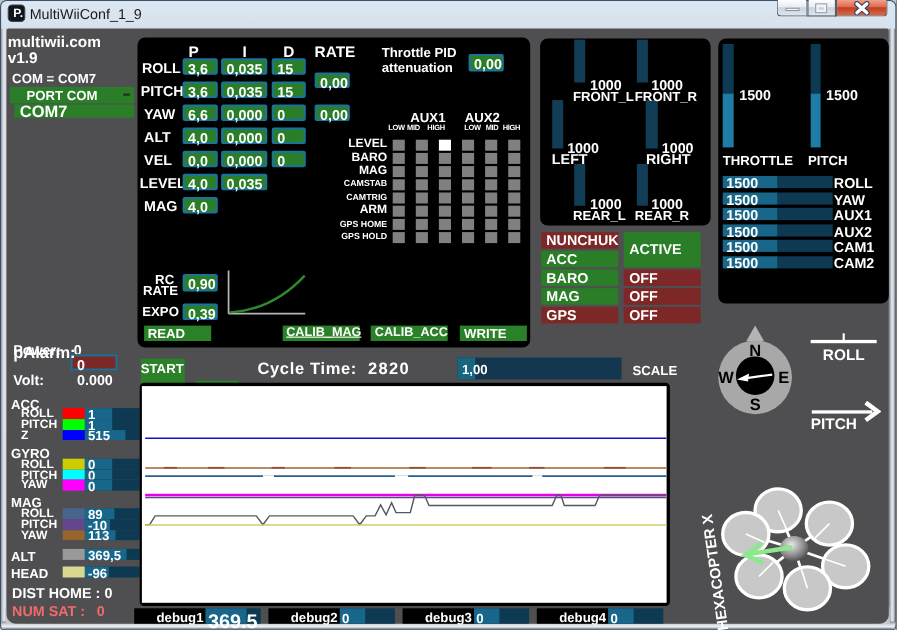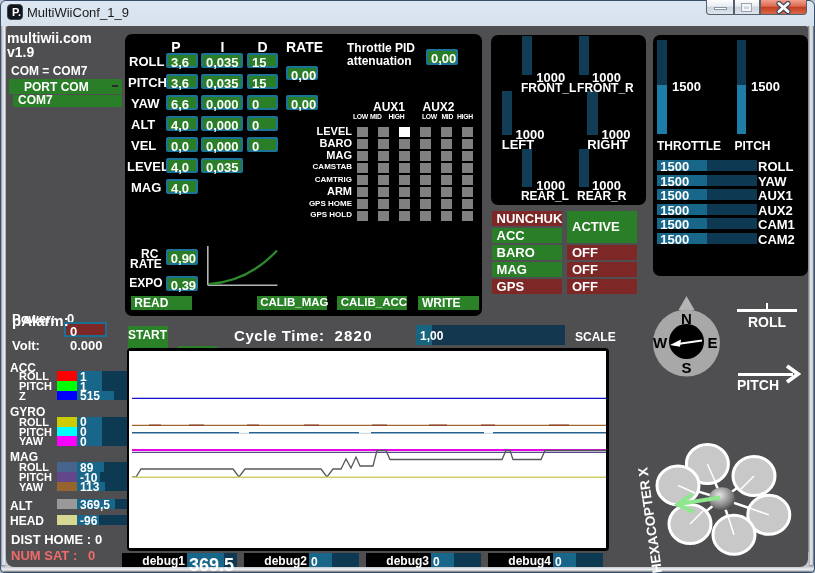--- a/index.html
+++ b/index.html
@@ -62,21 +62,21 @@
     </g>
 </svg>
 
 <div class="abs t" style="left:7px;top:30px;font-size:14px;">multiwii.com</div>
 <div class="abs t" style="left:7px;top:44px;font-size:14px;">v1.9</div>
 <div class="abs t" style="left:11px;top:64px;font-size:12px;">COM = COM7</div>
 <div class="abs" style="left:9px;top:79px;width:113px;height:15px;background:#2a7e27;"></div>
 <div class="abs t" style="left:14px;top:80px;font-size:12px;padding-left:10px;">PORT COM</div>
 <div class="abs" style="left:112px;top:85px;width:6px;height:2px;background:#2a2a2a;"></div>
 <div class="abs" style="left:13px;top:95px;width:109px;height:12px;background:#2a7e27;"></div>
-<div class="abs t" style="left:18px;top:93px;font-size:12px;">COM7</div>
+<div class="abs t" style="left:18px;top:93px;font-size:15px;">COM7</div>
 
 <div class="abs panel" style="left:125px;top:34px;width:357px;height:282px;"></div>
 <div class="abs t" style="left:160px;top:39px;width:32px;font-size:14px;text-align:center;">P</div>
 <div class="abs t" style="left:202px;top:39px;width:41px;font-size:14px;text-align:center;">I</div>
 <div class="abs t" style="left:247px;top:39px;width:31px;font-size:14px;text-align:center;">D</div>
 <div class="abs t" style="left:286px;top:39px;width:32px;font-size:14px;text-align:center;">RATE</div>
 
 <div class="abs t" style="left:129px;top:53.5px;font-size:13px;">ROLL</div>
 <div class="abs vbox" style="left:166px;top:53.0px;width:31.5px;height:14.5px;">3,6</div>
 <div class="abs vbox" style="left:201px;top:53.0px;width:41.5px;height:14.5px;">0,035</div>
@@ -178,21 +178,21 @@
 <div class="abs vbox" style="left:165.8px;top:248.6px;width:32.4px;height:16px;">0,90</div>
 <div class="abs t" style="left:129.3px;top:275.5px;font-size:12px;">EXPO</div>
 <div class="abs vbox" style="left:165.8px;top:275.8px;width:32.4px;height:15.2px;">0,39</div>
 <svg class="abs" style="left:206px;top:245px;" width="74" height="43" viewBox="0 0 74 43">
   <line x1="1.8" y1="1" x2="1.8" y2="40.2" stroke="#b4b4b4" stroke-width="1.6"></line>
   <line x1="1.8" y1="40.2" x2="71.5" y2="40.2" stroke="#b4b4b4" stroke-width="1.6"></line>
   <path d="M 3 39 Q 42 36.5 71 5.5" fill="none" stroke="#2d8a2d" stroke-width="2.2"></path>
 </svg>
 
 <div class="abs gbtn" style="left:131.3px;top:295.7px;width:61px;height:14.8px;font-size:12px;padding-left:3px;">READ</div>
-<div class="abs gbtn" style="left:257.2px;top:295.7px;width:69.7px;height:14.8px;font-size:11.5px;padding-left:3px;">CALIB_MAG</div>
+<div class="abs gbtn" style="left:257.2px;top:295.7px;width:69.7px;height:14.8px;font-size:11.5px;padding-left:3px;text-decoration:underline;">CALIB_MAG</div>
 <div class="abs gbtn" style="left:337.2px;top:295.7px;width:69.6px;height:14.8px;font-size:11.5px;padding-left:3.5px;">CALIB_ACC</div>
 <div class="abs gbtn" style="left:417.9px;top:295.7px;width:61.3px;height:14.8px;font-size:12px;padding-left:4px;">WRITE</div>
 
 <div class="abs panel" style="left:491px;top:35px;width:155px;height:170px;"></div>
 <div class="abs mbar" style="left:521.8px;top:36.1px;"></div>
 <div class="abs mbar" style="left:578.6px;top:36.1px;"></div>
 <div class="abs mbar" style="left:501.7px;top:91.1px;height:44px;"></div>
 <div class="abs mbar" style="left:587px;top:91.3px;height:44px;"></div>
 <div class="abs mbar" style="left:521.8px;top:148.8px;"></div>
 <div class="abs mbar" style="left:578.6px;top:148.8px;"></div>

